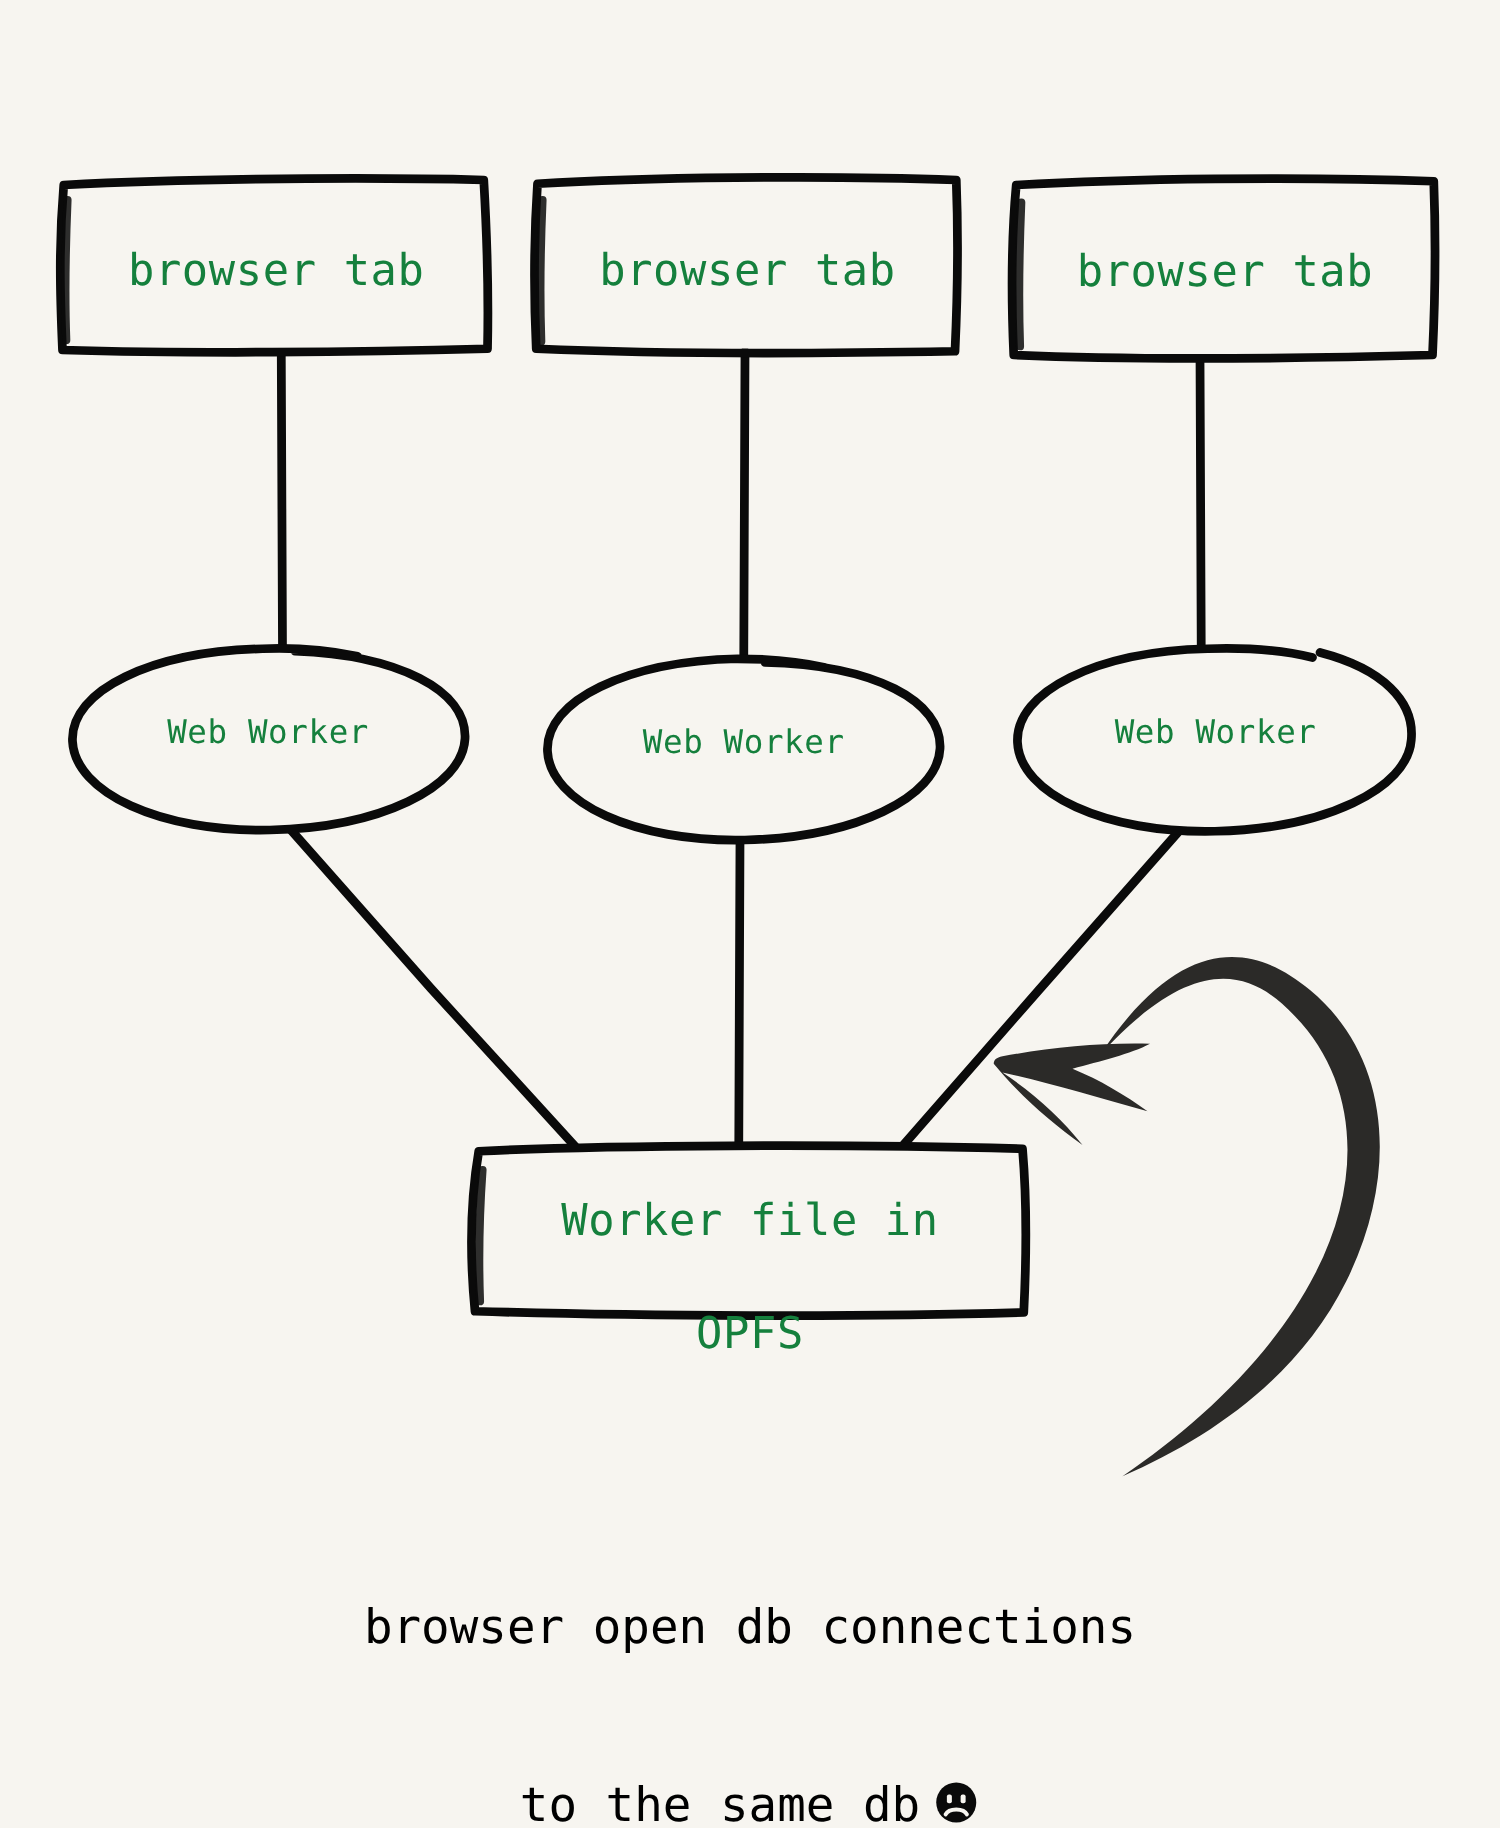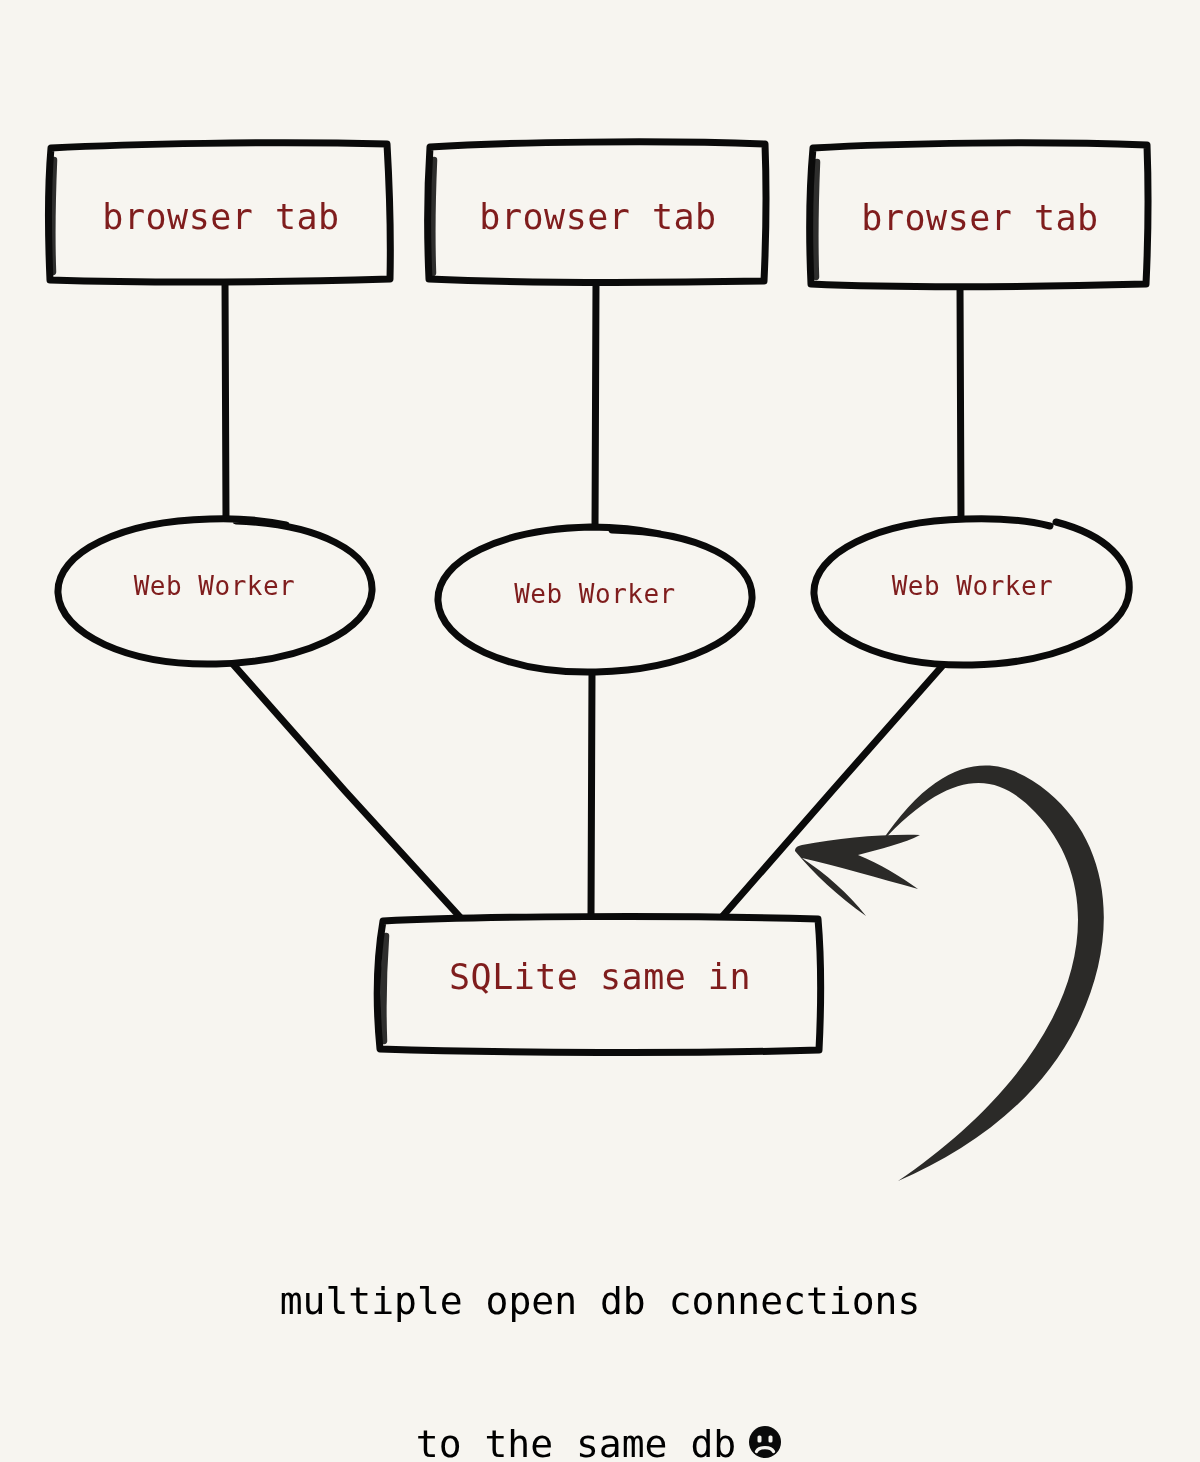--- a/index.html
+++ b/index.html
@@ -42,21 +42,21 @@
   .node-fill {
     fill: #f7f5f0;
   }
   .arrow-shape {
     fill: #2b2a28;
     stroke: none;
   }
   .node-label {
     position: absolute;
     font-family: "DejaVu Sans Mono", "Liberation Mono", monospace;
-    color: #7f1d1d;
+    color: #15803d;
     text-align: center;
     line-height: 1.28;
     white-space: pre;
     pointer-events: none;
   }
   .label-box {
     font-size: 35px;
     letter-spacing: 0.5px;
   }
   .label-ellipse {
@@ -197,25 +197,25 @@
   <div class="node-label label-box" style="left:430px; top:195px; width:336px;">browser tab</div>
 
   <div class="node-label label-box" style="left:812px; top:196px; width:336px;">browser tab</div>
 
   <div class="node-label label-ellipse" style="left:57px; top:570px; width:315px;">Web Worker</div>
 
   <div class="node-label label-ellipse" style="left:438px; top:578px; width:314px;">Web Worker</div>
 
   <div class="node-label label-ellipse" style="left:815px; top:570px; width:315px;">Web Worker</div>
 
-  <div class="node-label label-store" style="left:380px; top:955px; width:440px;"><span style="display: block;">SQLite same in</span>
-</div>
+  <div class="node-label label-store" style="left:380px; top:955px; width:440px;"><span style="display: block;">Worker file in</span>
+<span style="display: block;">OPFS</span></div>
 
   <div class="caption">
-    <span class="caption-line">multiple open db connections</span>
+    <span class="caption-line">browser open db connections</span>
     <span class="caption-line"><span>to the same db</span><span class="emoji-frown"><svg width="38" height="38" viewBox="0 0 38 38" xmlns="http://www.w3.org/2000/svg">
             <circle cx="19" cy="19" r="16" fill="#0a0a0a"></circle>
             <rect x="11.5" y="12.5" width="4" height="7" rx="1.6" fill="#f7f5f0"></rect>
             <rect x="22.5" y="12.5" width="4" height="7" rx="1.6" fill="#f7f5f0"></rect>
             <path d="M 10.5 28.5
           C 13 23.2, 25 23.2, 27.5 28.5" fill="none" stroke="#f7f5f0" stroke-width="3.2" stroke-linecap="round"></path>
           </svg></span></span>
   </div>
 
 </div>

